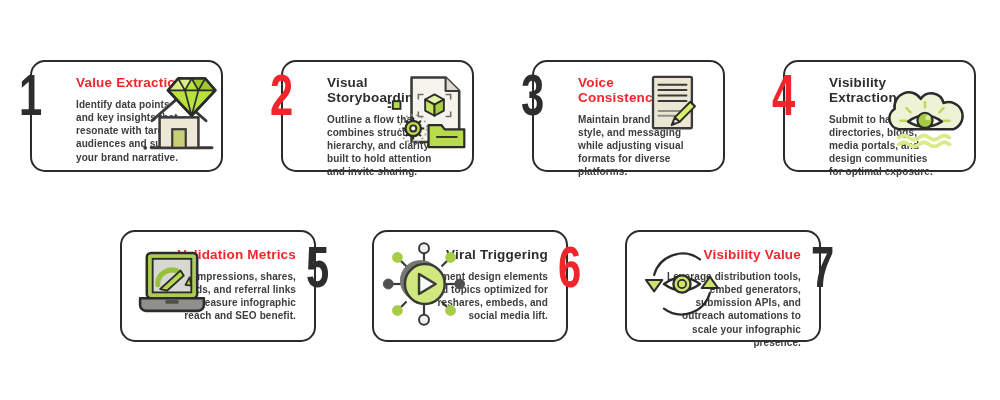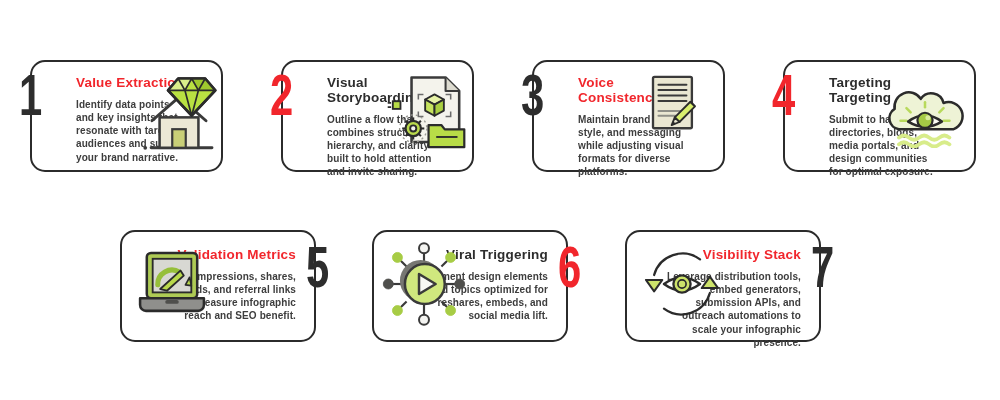--- a/index.html
+++ b/index.html
@@ -140,21 +140,21 @@
           </g>
         </svg>
       </span>
     </div>
   </div>
 
   <div class="step top" style="left:763px; top:56px;">
     <div class="num n-red">4</div>
     <div class="card">
       <div class="text">
-        <div class="title t-dark">Targeting Targeting</div>
+        <div class="title t-dark">Visibility Extraction</div>
         <div class="desc">Submit to handpicked directories, blogs, media portals, and design communities for optimal exposure.</div>
       </div>
       <span class="icon" style="right:6px;">
         <svg width="86" height="68" viewBox="0 0 102 80">
           <path d="M20 58 A13 13 0 0 1 15 34 A17 17 0 0 1 46 22 A15 15 0 0 1 73 27 A14 14 0 0 1 85 58 Z" fill="#eef3d6" stroke="#2b2b2b" stroke-width="3" stroke-linejoin="round"></path>
           <g stroke="#b8d95c" stroke-width="3" stroke-linecap="round">
             <line x1="29" y1="33" x2="34" y2="38"></line>
             <line x1="51" y1="26" x2="51" y2="32"></line>
             <line x1="73" y1="33" x2="68" y2="38"></line>
             <line x1="80" y1="48" x2="73" y2="48"></line>
@@ -223,21 +223,21 @@
           <circle cx="21" cy="21" r="6" fill="#a7cc45" stroke="#a7cc45"></circle>
         </svg>
       </span>
     </div>
   </div>
 
   <div class="step bottom" style="left:625px; top:226px;">
     <div class="num n-dark">7</div>
     <div class="card">
       <div class="text">
-        <div class="title t-red">Visibility Stack</div>
+        <div class="title t-red">Visibility Value</div>
         <div class="desc">Leverage distribution tools, embed generators, submission APIs, and outreach automations to scale your infographic presence.</div>
       </div>
       <span class="icon" style="left:14px;">
         <svg width="82" height="74" viewBox="0 0 100 90">
           <path d="M72 15 A36 36 0 0 0 16 34" fill="none" stroke="#2b2b2b" stroke-width="2.8" stroke-linecap="round"></path>
           <path d="M28 75 A36 36 0 0 0 84 56" fill="none" stroke="#2b2b2b" stroke-width="2.8" stroke-linecap="round"></path>
           <polygon points="6,40 26,40 16,54" fill="#cde36b" stroke="#2b2b2b" stroke-width="2.4" stroke-linejoin="round"></polygon>
           <polygon points="74,50 94,50 84,36" fill="#cde36b" stroke="#2b2b2b" stroke-width="2.4" stroke-linejoin="round"></polygon>
           <path d="M28 45 Q50 29 72 45 Q50 61 28 45 Z" fill="#ffffff" stroke="#2b2b2b" stroke-width="3" stroke-linejoin="round"></path>
           <circle cx="50" cy="45" r="10.5" fill="#cde36b" stroke="#2b2b2b" stroke-width="2.8"></circle>

